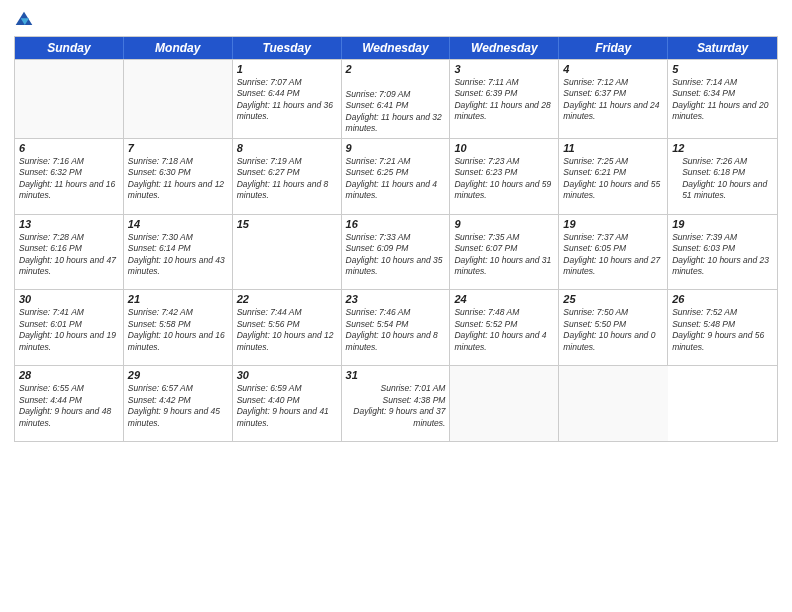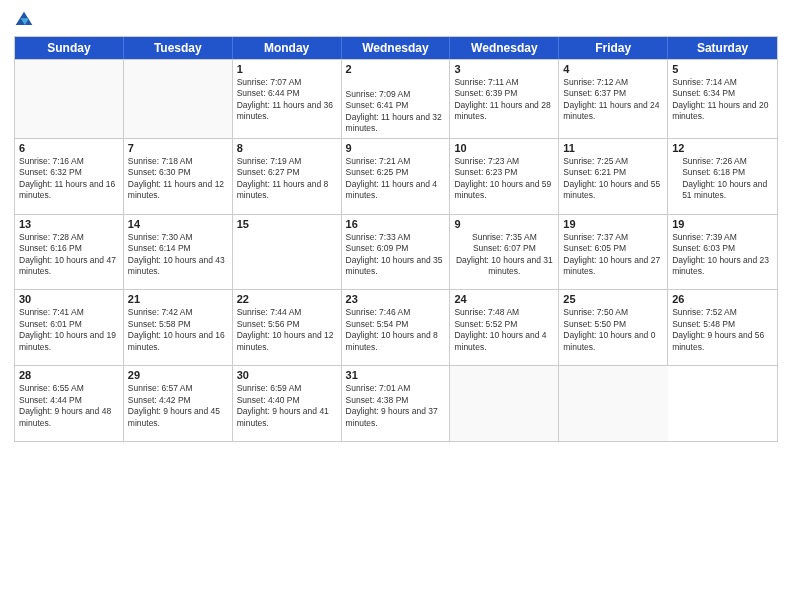--- a/index.html
+++ b/index.html
@@ -9,20 +9,21 @@
       width: 792px;
       height: 612px;
       overflow: hidden;
     }
     .page {
       width: 792px;
       height: 452px;
       padding: 10px 14px 10px 14px;
       display: flex;
       flex-direction: column;
+      font-style: italic;
     }
     .header {
       display: flex;
       justify-content: space-between;
       align-items: flex-start;
       margin-bottom: 6px;
     }
     .logo {
       display: flex;
       flex-direction: column;
@@ -131,22 +132,22 @@
     </div>
     <div class="title-block">
       <div class="month-title"></div>
       <div class="subtitle"></div>
     </div>
   </div>
 
   <div class="calendar">
     <div class="cal-header-row">
     <div class="cal-header-cell">Sunday</div>
+        <div class="cal-header-cell">Monday</div>
         <div class="cal-header-cell">Tuesday</div>
-        <div class="cal-header-cell">Monday</div>
         <div class="cal-header-cell">Wednesday</div>
         <div class="cal-header-cell">Wednesday</div>
         <div class="cal-header-cell">Friday</div>
         <div class="cal-header-cell">Saturday</div>
       </div>
     <div class="cal-body">
     <div class="cal-row">
           <div class="cal-cell empty"></div>
           <div class="cal-cell empty"></div>
           <div class="cal-cell">
@@ -241,21 +242,21 @@
             <div class="day-num">15</div>
           </div>
           <div class="cal-cell">
             <div class="day-num">16</div>
             <div class="day-info" style="white-space: pre-line;">Sunrise: 7:33 AM
 Sunset: 6:09 PM
 Daylight: 10 hours and 35 minutes.</div>
           </div>
           <div class="cal-cell">
             <div class="day-num">9</div>
-            <div class="day-info" style="white-space: pre-line; text-align: center;">Sunrise: 7:35 AM
+            <div class="day-info" style="white-space: pre-line;">Sunrise: 7:35 AM
 Sunset: 6:07 PM
 Daylight: 10 hours and 31 minutes.</div>
           </div>
           <div class="cal-cell">
             <div class="day-num">19</div>
             <div class="day-info" style="white-space: pre-line;">Sunrise: 7:37 AM
 Sunset: 6:05 PM
 Daylight: 10 hours and 27 minutes.</div>
           </div>
           <div class="cal-cell">
@@ -323,21 +324,21 @@
 Daylight: 9 hours and 45 minutes.</div>
           </div>
           <div class="cal-cell">
             <div class="day-num">30</div>
             <div class="day-info" style="white-space: pre-line;">Sunrise: 6:59 AM
 Sunset: 4:40 PM
 Daylight: 9 hours and 41 minutes.</div>
           </div>
           <div class="cal-cell">
             <div class="day-num">31</div>
-            <div class="day-info" style="white-space: pre-line;">Sunrise: 7:01 AM
+            <div class="day-info" style="white-space: pre-line; text-align: right;">Sunrise: 7:01 AM
 Sunset: 4:38 PM
 Daylight: 9 hours and 37 minutes.</div>
           </div>
           <div class="cal-cell empty"></div>
           <div class="cal-cell empty"></div>
         </div>
       </div>
   </div>
 </div>
 

